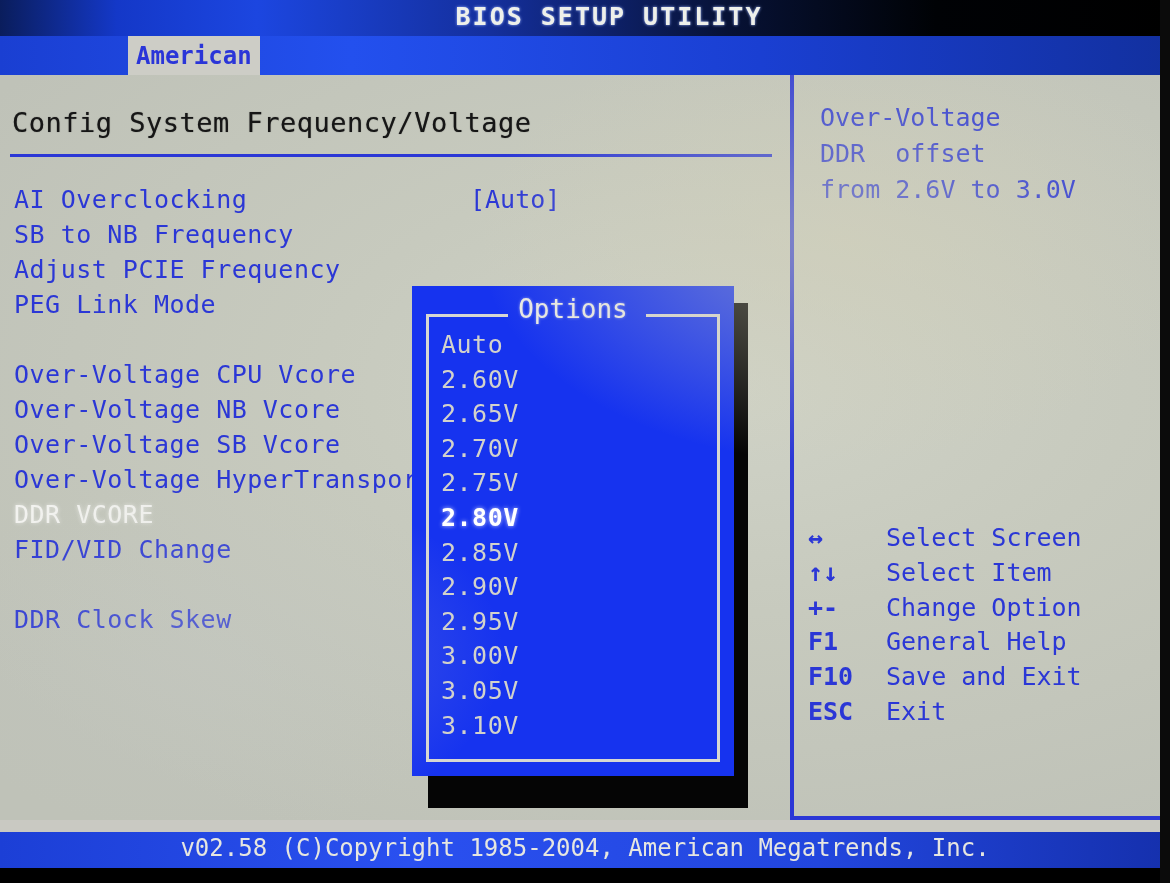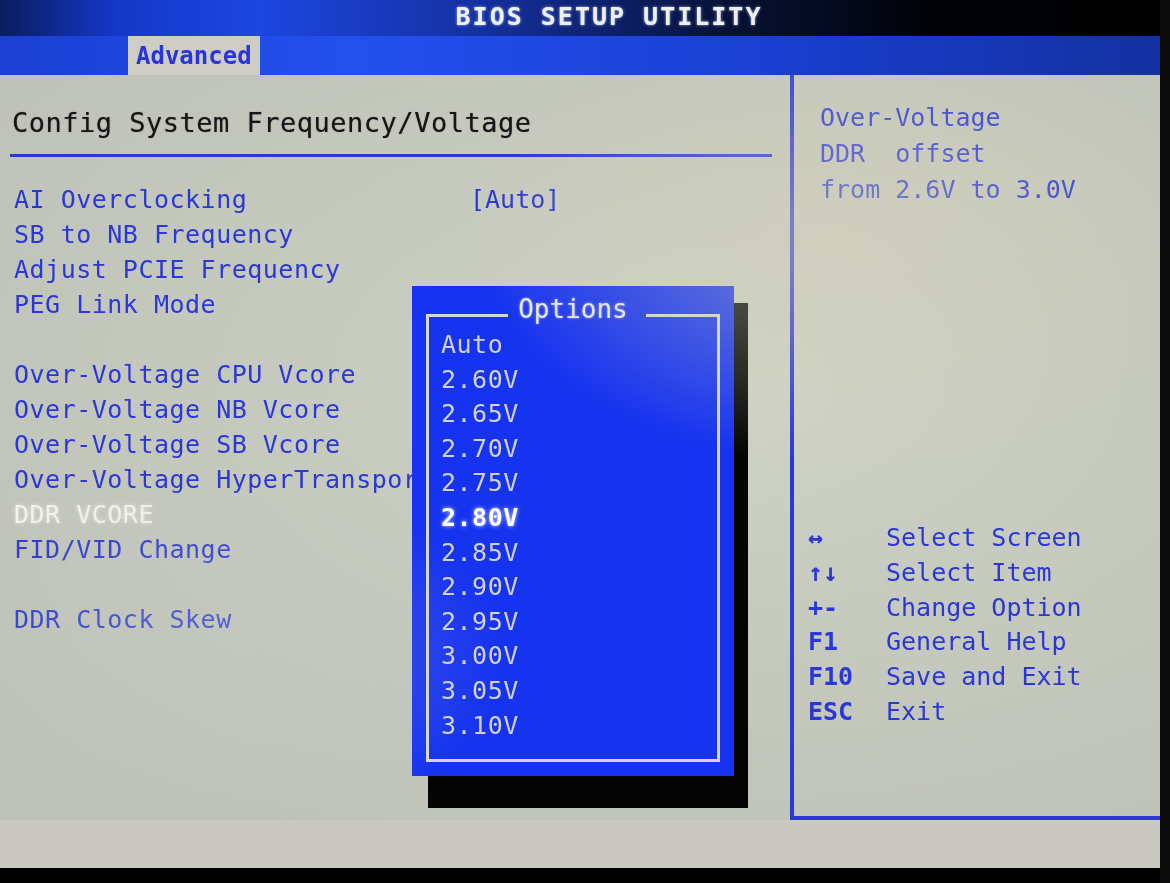--- a/index.html
+++ b/index.html
@@ -190,21 +190,21 @@
 </head>
 <body>
 
 <div id="screen">
 
   <div id="titlebar">
     <div class="title">BIOS SETUP UTILITY</div>
   </div>
 
   <div id="tabbar">
-    <div id="tab-advanced">Advanced</div>
+    <div id="tab-advanced">American</div>
   </div>
 
   <div id="body">
 
     <div id="leftpanel">
       <div id="page-title">Config System Frequency/Voltage</div>
       <div id="title-rule"></div>
       <div id="menu-list">
           <div class="menu-item" style="top: 110px;">AI Overclocking</div>
           <div class="menu-value" style="top: 110px;">[Auto]</div>
@@ -274,15 +274,18 @@
           <div class="opt" style="top: 390px;">3.05V</div>
           <div class="opt" style="top: 424.6px;">3.10V</div>
         </div>
     </div>
 
     <div id="glare"></div>
   </div>
 
   <div id="top-strip"></div>
 
+  <div id="footer">
+    <div class="text">v02.58 (C)Copyright 1985-2004, American Megatrends, Inc.</div>
+  </div>
   <div id="bottom-black"></div>
   <div id="right-dark"></div>
 </div>
 
 </body></html>

